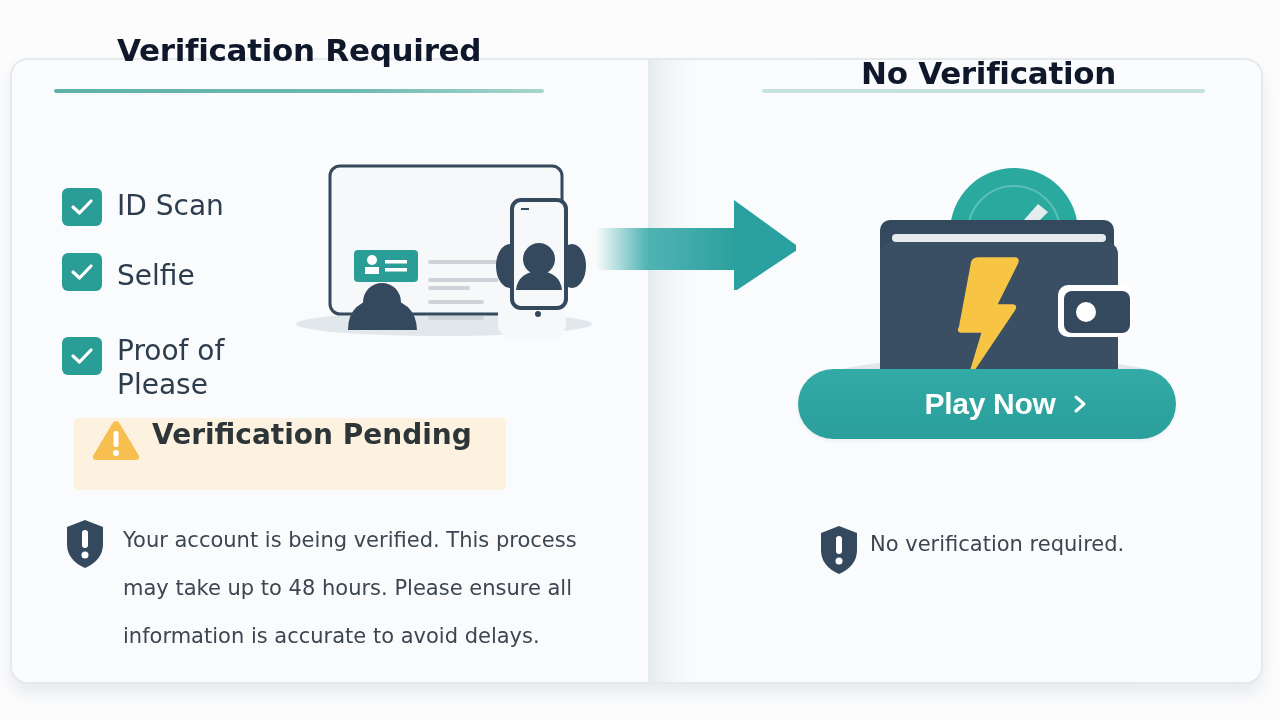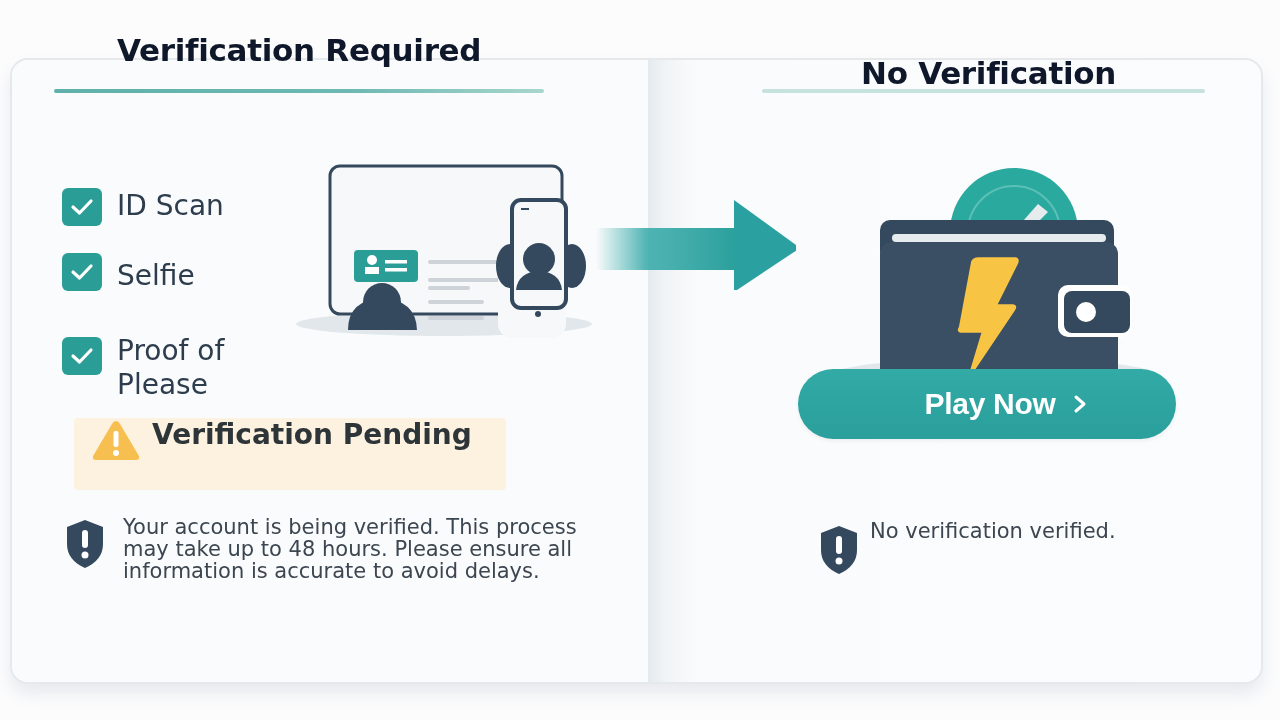--- a/index.html
+++ b/index.html
@@ -82,21 +82,21 @@
     white-space: nowrap;
   }
 
   .info { position: absolute; display: flex; align-items: flex-start; }
   .info-left { left: 54px; top: 460px; }
   .info-right { left: 806px; top: 468px; }
   .shield-icon { width: 42px; height: 52px; flex-shrink: 0; }
   .info-text {
     margin-left: 17px;
     font-size: 21px;
-    line-height: 22px;
+    line-height: 48px;
     color: #3c4650;
   }
   .info-left .info-text { width: 470px; margin-top: -2px; }
   .info-right .info-text { width: 330px; margin-top: -4px; margin-left: 10px; }
 
   .play-button {
     position: absolute; left: 798px; top: 369px;
     width: 378px; height: 70px;
     border-radius: 35px;
     background: linear-gradient(180deg, #32aaa6, #2a9f9c);
@@ -252,15 +252,15 @@
   </svg>
 </button>
 
 <div class="info info-right" style="top:524px; left:818px;">
   <svg class="shield-icon" viewBox="0 0 42 52">
     <path d="M21 2 L39 9 L39 26 Q39 42 21 50 Q3 42 3 26 L3 9 Z" fill="#34495e"></path>
     <rect x="18" y="12" width="6" height="18" rx="3" fill="#fff"></rect>
     <circle cx="21" cy="37" r="3.5" fill="#fff"></circle>
   </svg>
   <div class="info-text">
-    <span>No verification verified.</span><br>
+    <span>No verification required.</span><br>
   </div>
 </div>
 
 </body></html>

